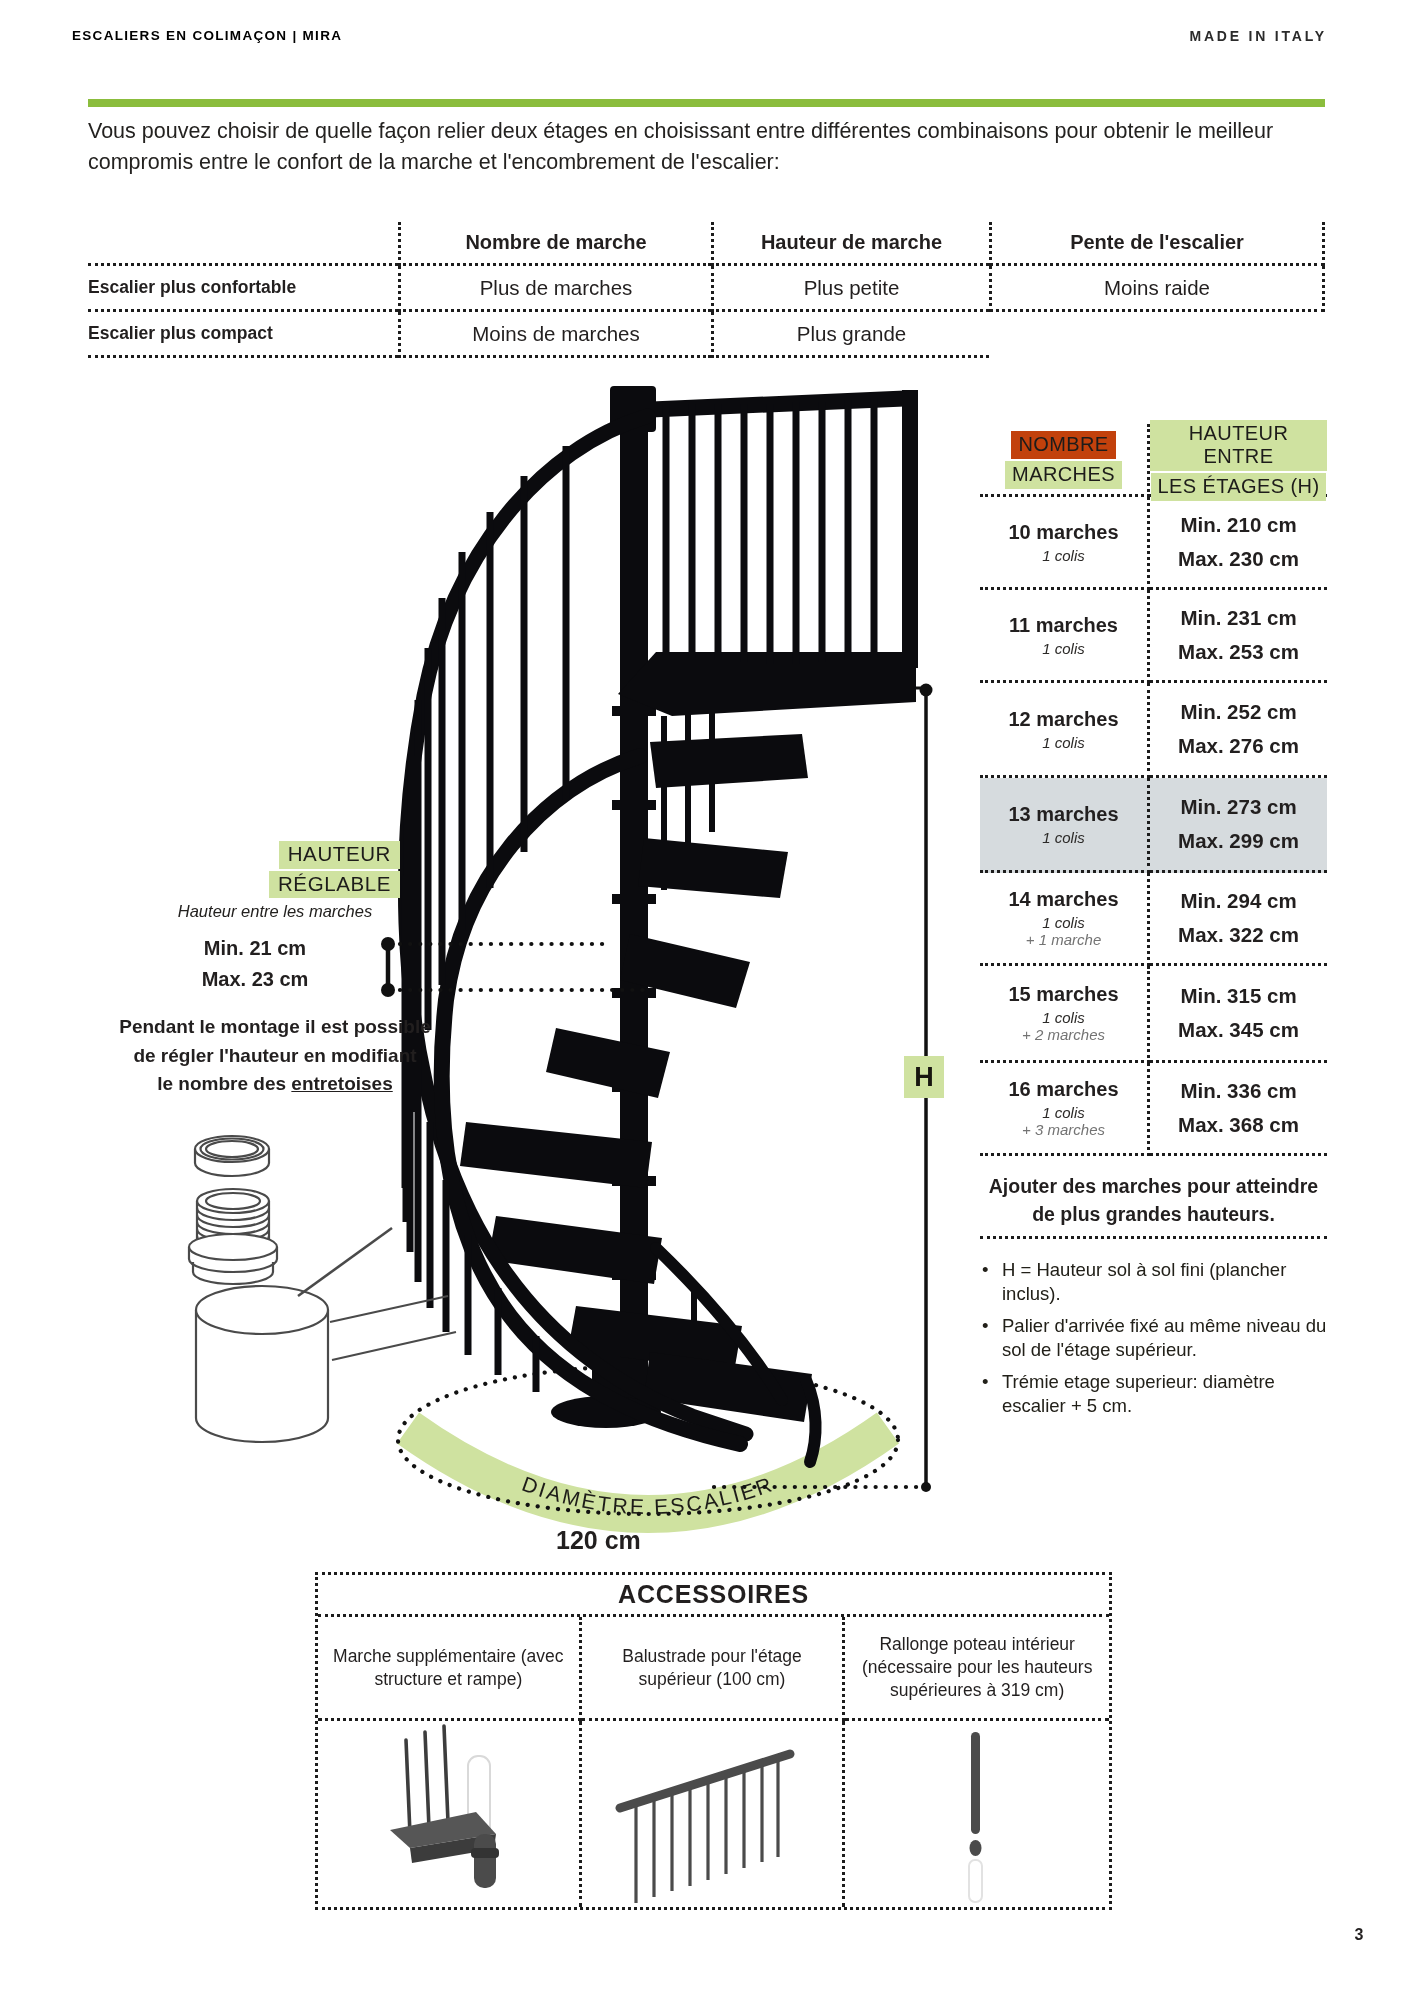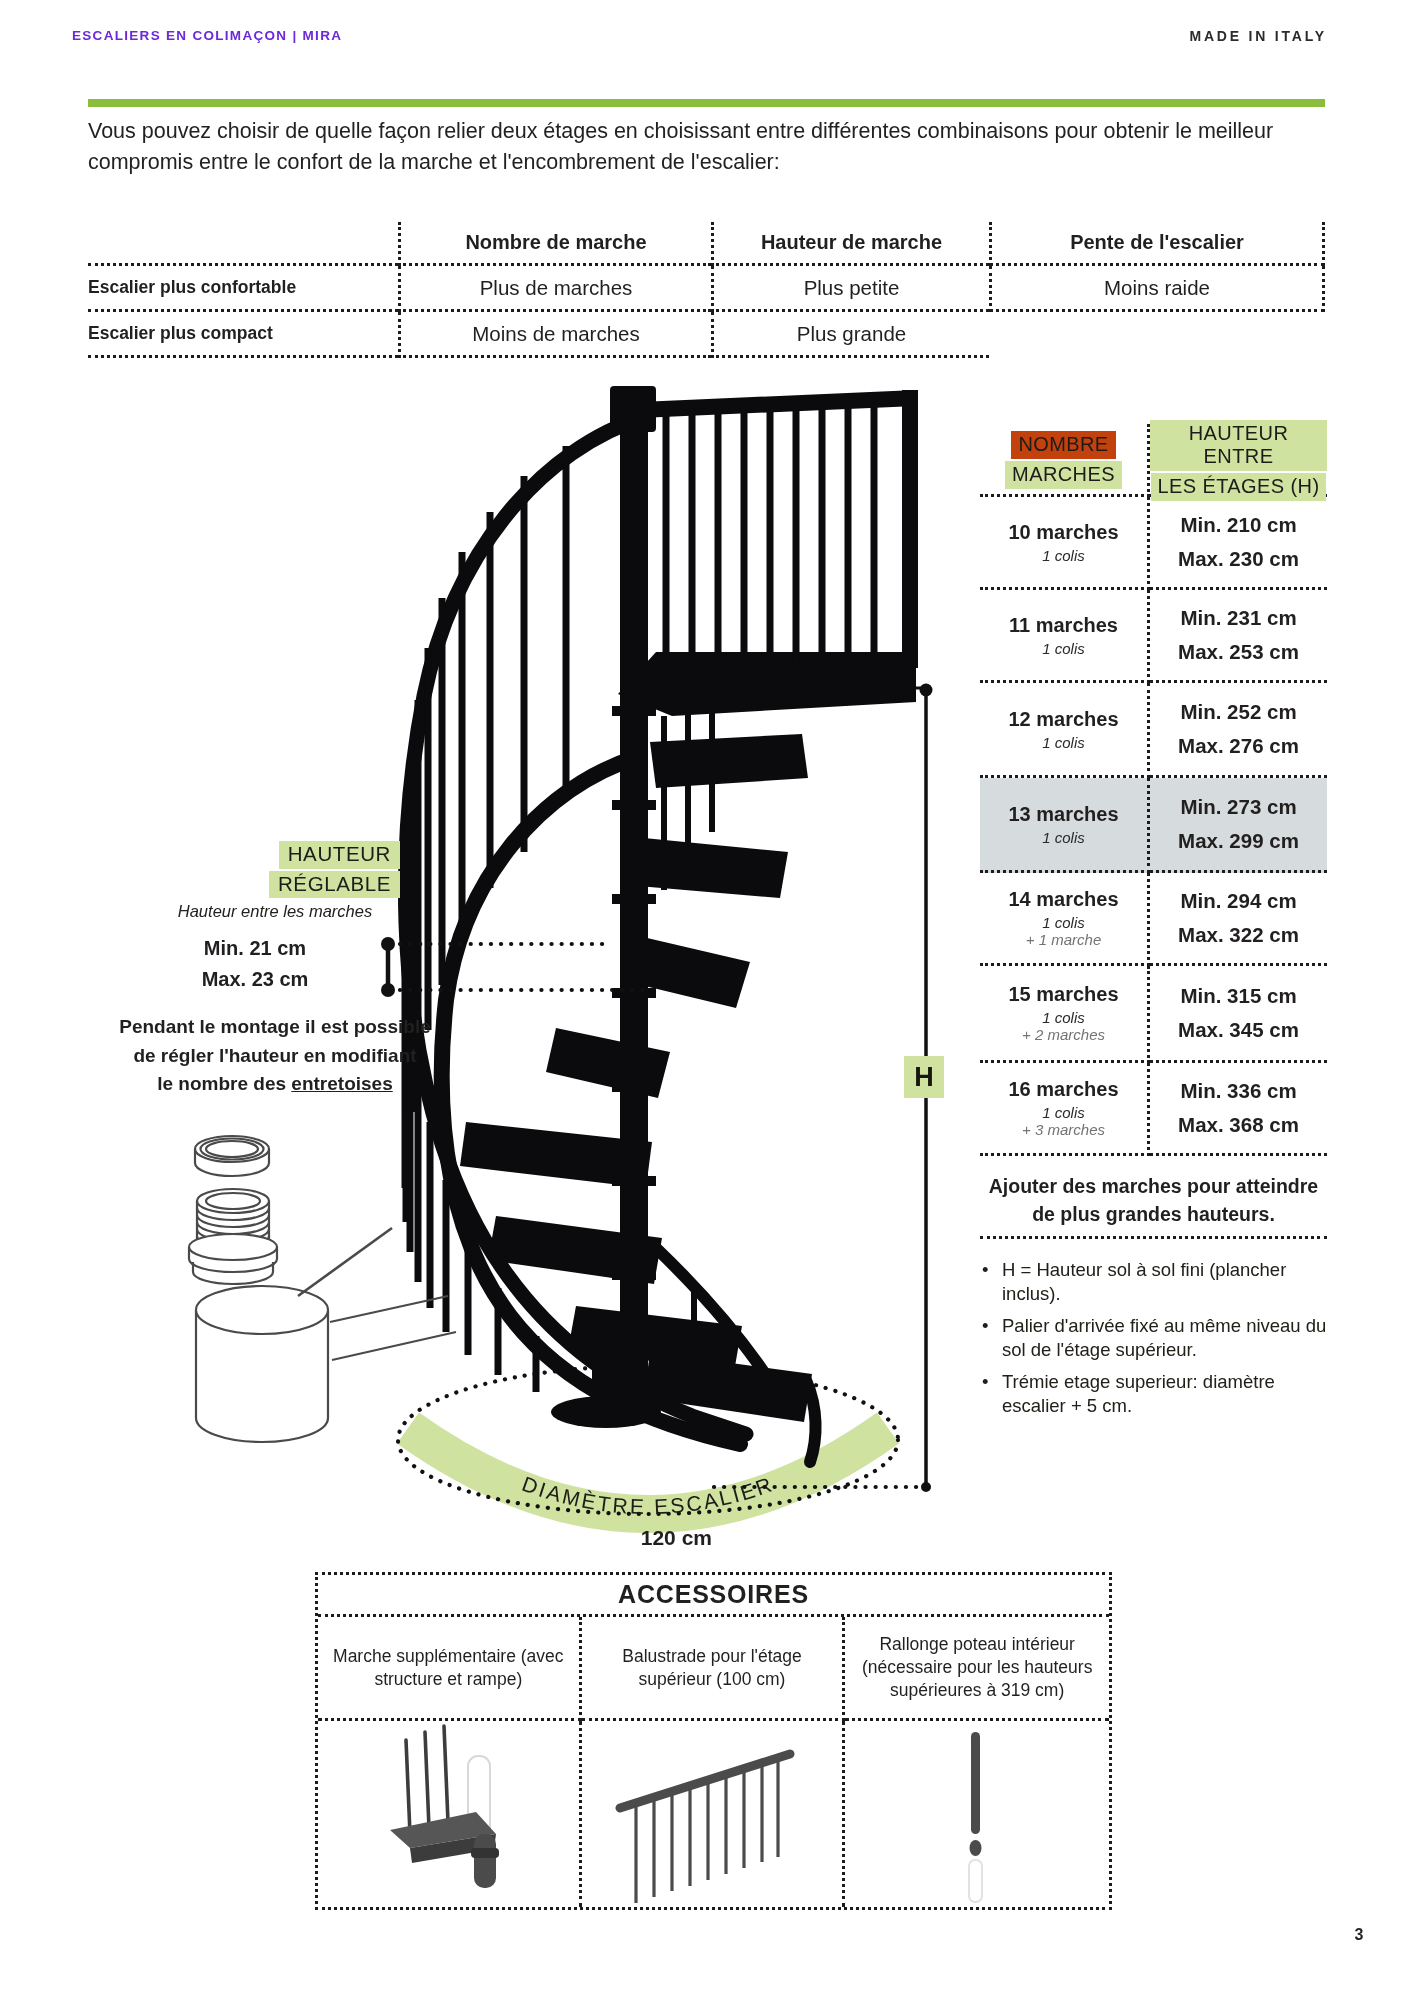--- a/index.html
+++ b/index.html
@@ -1,20 +1,20 @@
 <!DOCTYPE html>
 <html><head>
 <meta charset="utf-8">
 <style>
   * { margin:0; padding:0; box-sizing:border-box; }
   body { background:#888; font-family:"Liberation Sans", sans-serif; }
   .page { position:relative; width:1413px; height:2000px; background:#ffffff; color:#221f1f; overflow:hidden; margin:0 auto; }
 
   
-  .hdr-left { position:absolute; left:72px; top:28px; font-size:13.5px; font-weight:700; letter-spacing:1.3px; color:#6d28d9;text-align:right; }
+  .hdr-left { position:absolute; left:72px; top:28px; font-size:13.5px; font-weight:700; letter-spacing:1.3px; color:#000000;text-align:right; }
   .hdr-right { position:absolute; right:86px; top:28px; font-size:14px; font-weight:700; letter-spacing:2.8px; color:#2b2b2b; }
 
   
   .title-row { position:absolute; left:88px; top:56px; display:flex; align-items:baseline; gap:26px; }
   .title-main { font-size:38px; font-weight:800; letter-spacing:0.5px; color:#161413; }
   .title-sub { font-size:28px; font-weight:400; color:#262422; }
   .green-bar { position:absolute; left:88px; top:99px; width:1237px; height:8px; }
 
   .intro { position:absolute; left:88px; top:116px; width:1248px; font-size:21.5px; line-height:31px; color:#242220; }
 
@@ -48,21 +48,21 @@
   
   .adj-label { position:absolute; left:150px; top:840px; width:250px; text-align:right; line-height:1.1; }
   .adj-label span { display:inline-block; font-size:20.5px; font-weight:500; letter-spacing:0.6px; padding:2px 9px 3px; margin:1px 0; color:#1d1c1a; }
   .adj-sub { position:absolute; left:120px; top:902px; width:310px; text-align:center; font-size:16.5px; font-style:italic; color:#23211f; }
   .adj-minmax { position:absolute; left:145px; top:933px; width:220px; text-align:center; font-size:20px; font-weight:700; line-height:31px; }
   .adj-note { position:absolute; left:100px; top:1013px; width:350px; text-align:center; font-size:19px; font-weight:700; line-height:1.5; }
   .adj-note .und { text-decoration:underline; }
 
   
   .h-label { position:absolute; left:904px; top:1056px; width:40px; height:42px; line-height:42px; text-align:center; font-size:27px; font-weight:700; color:#17150f; }
-  .diam-value { position:absolute; left:532px; top:1526px; width:180px; text-align:right; font-size:21px; font-weight:700; }
+  .diam-value { position:absolute; left:556px; top:1526px; width:180px; text-align:left; font-size:25px; font-weight:700; }
 
   
   .acc-box { position:absolute; left:315px; top:1572px; width:797px; height:338px; border:3px dotted #1c1c1c; display:grid; grid-template-columns:1fr 1fr 1fr; grid-template-rows:42px 104px 1fr; }
   .acc-title { grid-column:1 / span 3; display:flex; align-items:center; justify-content:center; font-size:25px; font-weight:700; letter-spacing:0.8px; border-bottom:3px dotted #1c1c1c; }
   .acc-cap { display:flex; align-items:center; justify-content:center; text-align:center; font-size:17.5px; line-height:1.3; padding:4px 14px; border-bottom:3px dotted #1c1c1c; }
   .acc-art { display:flex; align-items:center; justify-content:center; }
   .acc-vline { border-right:3px dotted #1c1c1c; }
 
   .page-num { position:absolute; left:1344px; top:1926px; width:30px; text-align:center; font-size:16px; font-weight:700; }
 

